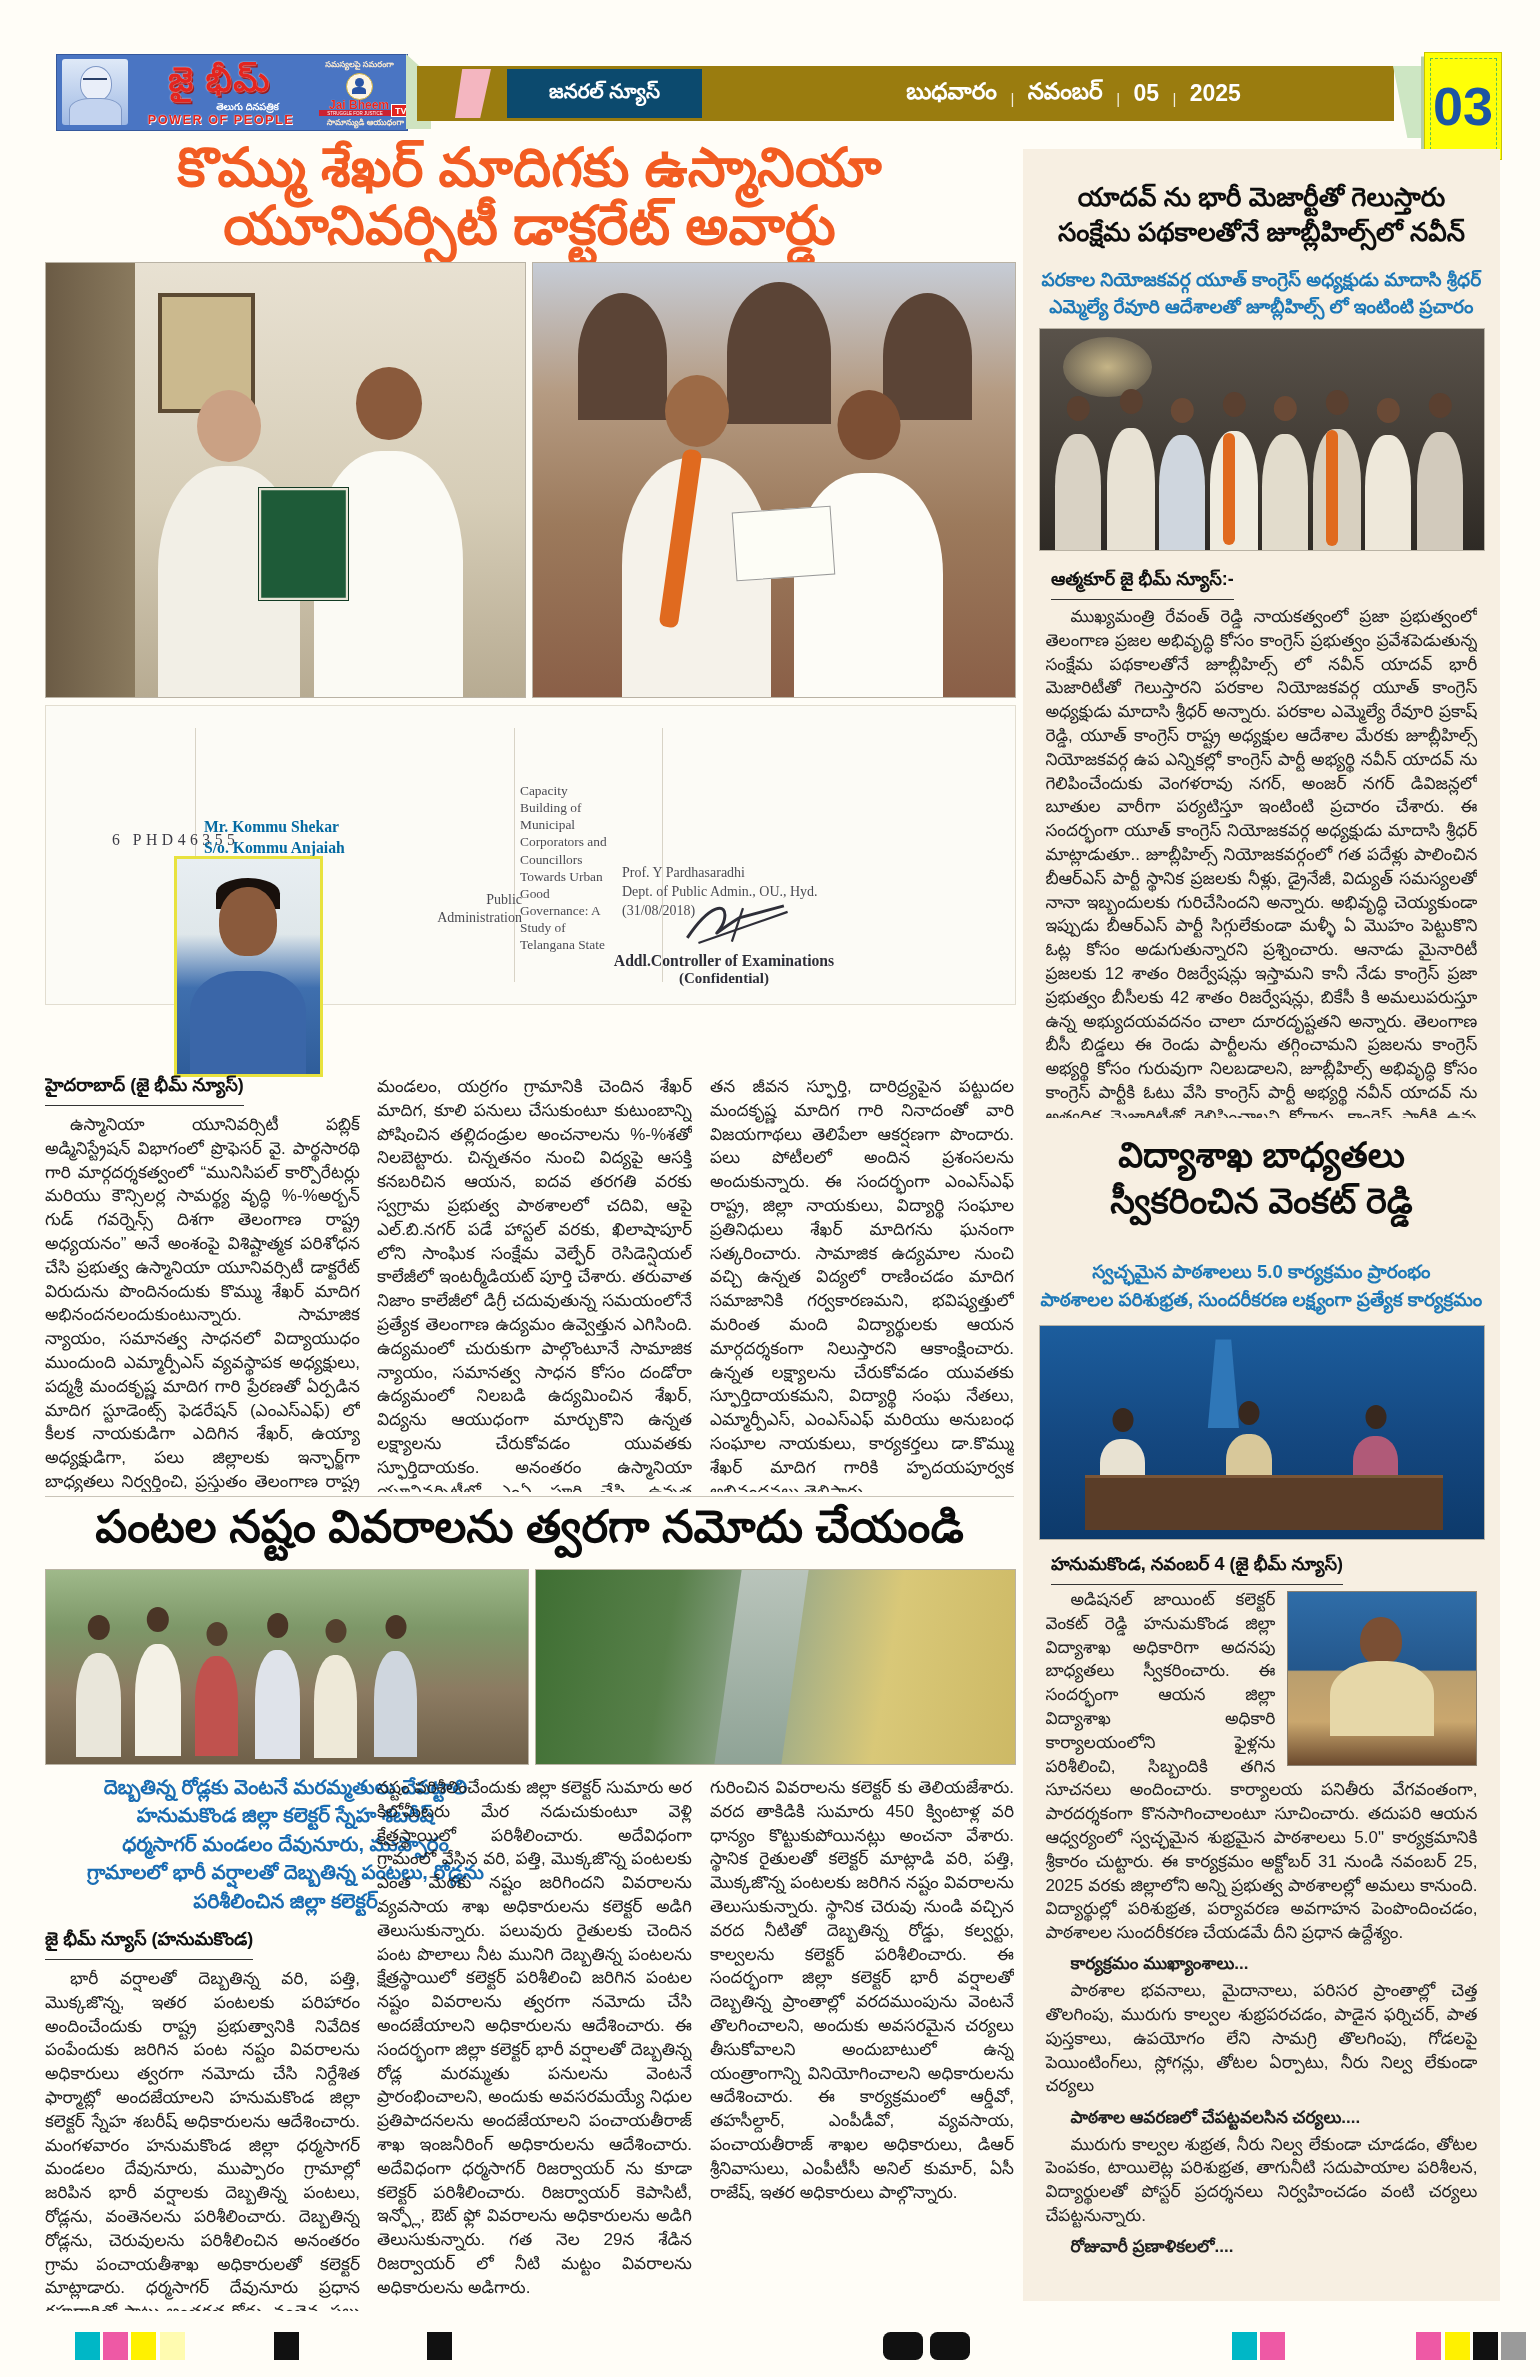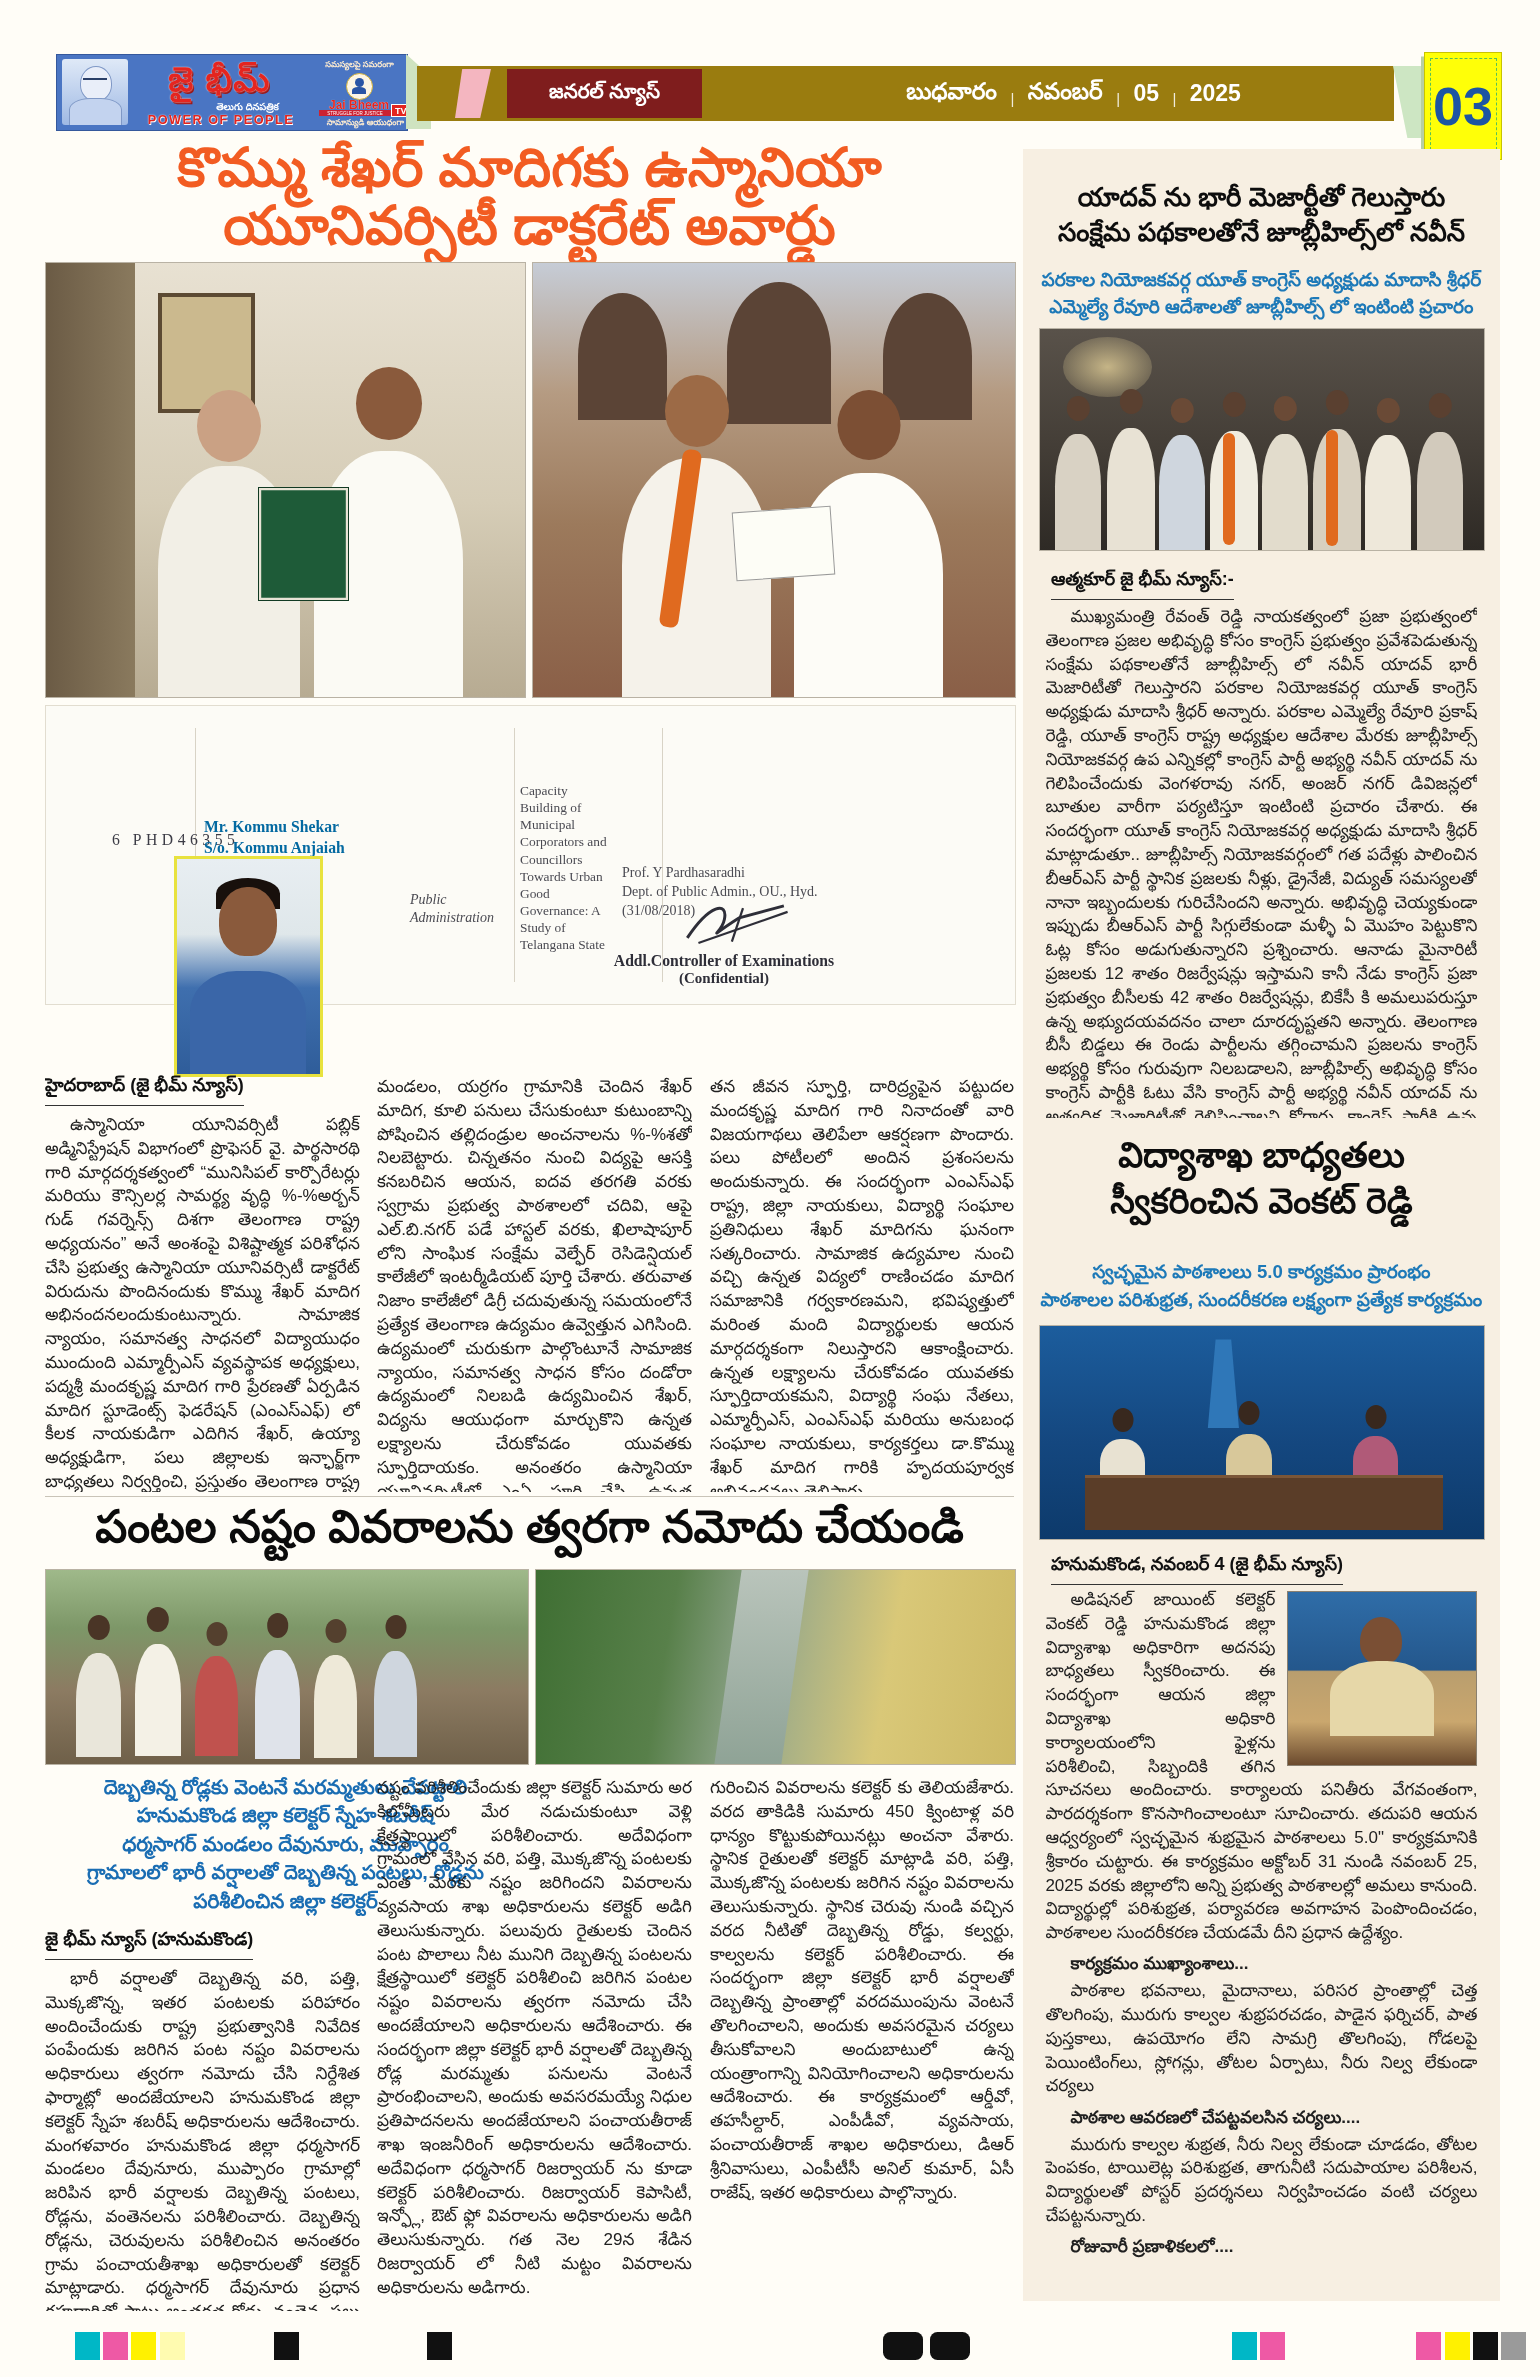--- a/index.html
+++ b/index.html
@@ -23,21 +23,21 @@
   .tv-circle{left:289px;top:18px;width:25px;height:25px;border-radius:50%;background:#fdf6e6;border:1.5px solid #d3b23c;}
   .tv-circle .fig{position:absolute;left:7.5px;top:3.7px;width:9px;height:9px;border-radius:50%;background:#2a55a5;}
   .tv-circle .fig2{position:absolute;left:5.2px;top:12.7px;width:13.4px;height:7.5px;border-radius:45% 45% 0 0;background:#2a55a5;}
   .tv-name{left:259px;top:43px;width:86px;text-align:center;font-size:12px;font-weight:900;color:#e42520;text-shadow:0 0 0.7px #fff;}
   .tv-strip{left:262px;top:55px;width:72px;text-align:center;font-size:4.5px;color:#fff;background:#c23;padding:0.7px 0;}
   .tv-tag{left:334px;top:49px;font-size:9px;font-weight:900;color:#fff;background:#e42520;padding:0.7px 3px;border:0.7px solid #fff;}
   .mast-slogan-bot{left:258px;top:63px;width:89px;text-align:right;font-size:8.2px;color:#fdebd0;font-weight:700;}
   .mast-bevel{left:406px;top:54px;width:25px;height:75px;background:#cfe3c0;clip-path:polygon(0 0,100% 30%,100% 100%,0 100%);}
   .topbar{left:417px;top:66px;width:977px;height:55px;background:#9a7c0f;}
   .topbar-pink{left:455px;top:69px;width:36px;height:49px;background:#f4b6c0;clip-path:polygon(20% 0,100% 0,70% 100%,0 100%);}
-  .section-box{left:507px;top:69px;width:195px;height:49px;background:#7f1d1d;color:#fff;font-size:20px;font-weight:800;display:flex;align-items:center;justify-content:center;}
+  .section-box{left:507px;top:69px;width:195px;height:49px;background:#0c4a6e;color:#fff;font-size:20px;font-weight:800;display:flex;align-items:center;justify-content:center;}
   .datebar{left:805px;top:69px;width:537px;height:49px;color:#fff;font-size:23px;font-weight:800;display:flex;align-items:center;justify-content:center;gap:13.4px;}
   .datebar .sep{font-size:15px;font-weight:400;opacity:.85;position:relative;top:4.5px;}
   .page-bevel{left:1393px;top:66px;width:36px;height:72px;background:#cde6c3;clip-path:polygon(0 0,100% 0,100% 100%,40% 100%);}
   .pagebox{left:1424px;top:52px;width:76px;height:106px;background:#ffff08;border:0.7px solid #c9c400;box-shadow:-3px 4.5px 0 #b7cfa4;}
   .pagebox-inner{position:absolute;left:4.5px;top:4.5px;right:4.5px;bottom:4.5px;border:1.5px dashed #58c058;display:flex;align-items:center;justify-content:center;}
   .pagenum{font-size:54px;font-weight:900;color:#1d55a3;line-height:1;}
   
   .main-headline{left:45px;top:140px;width:969px;text-align:center;font-size:54px;font-weight:900;color:#f25c22;line-height:1.0;}
   .main-headline .l2{margin-top:4px;}
   
@@ -53,21 +53,21 @@
   
   .ph-award2{left:532px;top:262px;width:482px;height:434px;background:linear-gradient(#c6ccd6 0%,#b59b82 30%,#9c7a5c 60%,#8a5f47 100%);}
   .ph-award2 .arch{position:absolute;border-radius:50% 50% 0 0;background:#5b4436;}
   .ph-award2 .cert{position:absolute;left:201px;top:246px;width:97px;height:67px;background:#fdfdf6;border:0.7px solid #999;transform:rotate(-4deg);}
   .scarf{position:absolute;width:19.4px;border-radius:7.5px;background:#e06a1f;}
   
   .cert-strip{left:45px;top:705px;width:969px;height:298px;background:#fcfbf6;border:0.7px solid #e2ddd0;font-family:"Liberation Serif","DejaVu Serif",serif;color:#4a4a52;}
   .cert-strip .vline{position:absolute;top:22.4px;bottom:22.4px;width:0.7px;background:#d8d3c6;}
   .cert-reg{position:absolute;left:66px;top:125px;font-size:15.7px;letter-spacing:4.5px;color:#3c3c46;}
   .cert-name{position:absolute;left:158px;top:110px;font-size:15.7px;font-weight:700;white-space:pre-line;line-height:1.35;color:#0369a1;}
-  .cert-dept{position:absolute;left:364px;top:185px;width:112px;text-align:left;font-size:14px;white-space:pre-line;line-height:1.3;font-style:italic;}
+  .cert-dept{position:absolute;left:364px;top:185px;width:112px;text-align:right;font-size:14px;white-space:pre-line;line-height:1.3;}
   .cert-thesis{position:absolute;left:474px;top:76px;width:134px;font-size:13.4px;white-space:pre-line;line-height:1.28;}
   .cert-guide{position:absolute;left:576px;top:158px;width:246px;font-size:14px;white-space:pre-line;line-height:1.35;}
   .cert-auth{position:absolute;left:529px;top:246px;width:298px;text-align:center;font-size:15.7px;font-weight:700;color:#2e2e38;}
   .cert-auth .conf{font-size:15px;font-weight:700;}
   .cert-sign{position:absolute;left:626px;top:191px;width:142px;height:52px;}
   .cert-photo{left:174px;top:856px;width:143px;height:215px;background:linear-gradient(#e8eef2 0%,#dfe7ea 35%,#3f6fae 60%,#2f5d9a 100%);border:3px solid #e8e23e;}
   .cert-photo .head{position:absolute;left:42px;top:28px;width:58px;height:69px;border-radius:48% 48% 44% 44%;background:#8a5a3c;}
   .cert-photo .hair{position:absolute;left:39px;top:19.4px;width:64px;height:31px;border-radius:50% 50% 0 0;background:#18100c;}
   .cert-photo .body{position:absolute;left:13.4px;top:112px;width:116px;height:103px;border-radius:40% 40% 0 0;background:#3a66a8;}
   

